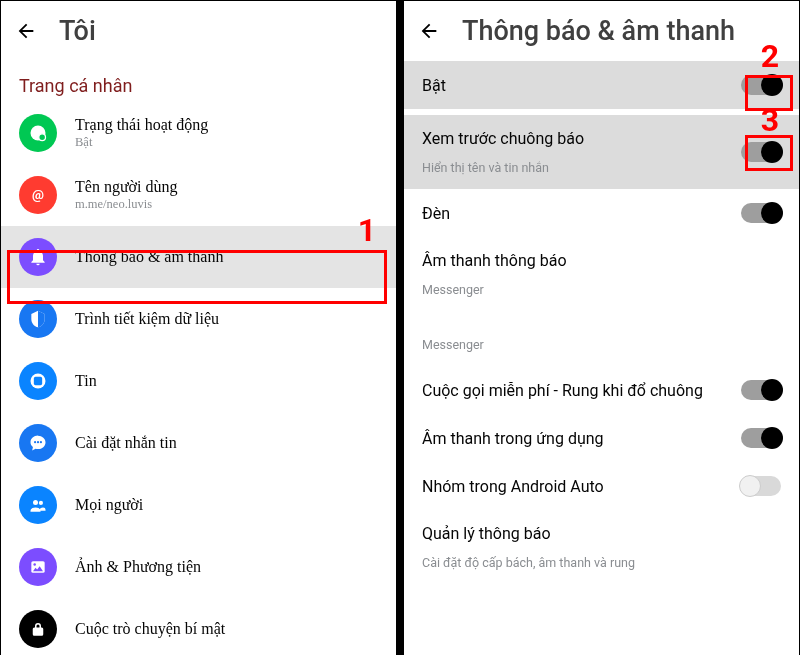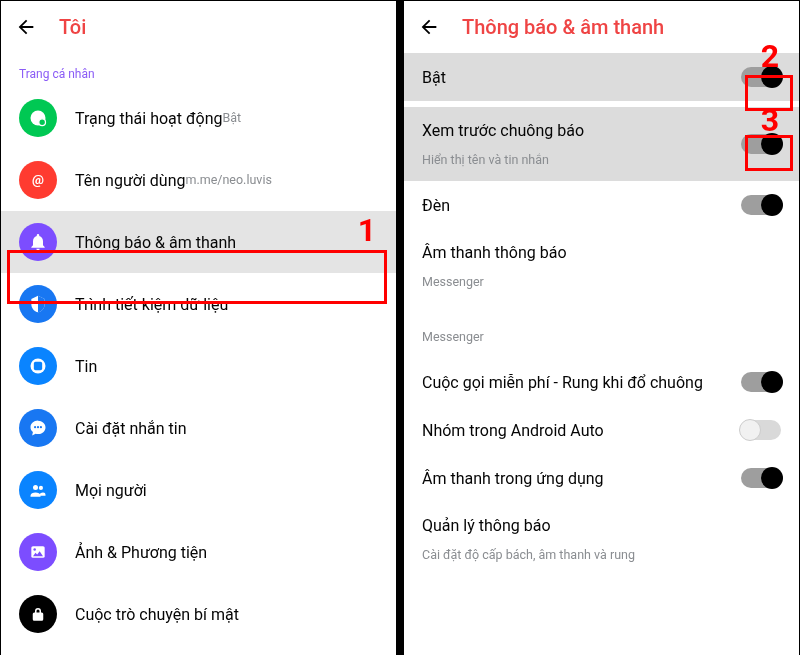--- a/index.html
+++ b/index.html
@@ -36,46 +36,46 @@
     padding: 14px 14px;
   }
   .back-icon {
     width: 22px; height: 22px;
     display: flex; align-items: center; justify-content: center;
     margin-right: 22px;
     cursor: pointer;
   }
   .back-icon svg { width: 22px; height: 22px; }
   .header-title {
-    font-size: 20px;
+    font-size: 27px;
     font-weight: 500;
-    color: #ef4444;
+    color: #404040;
   }
   
   .section-label {
     padding: 14px 10px 6px 18px;
-    font-size: 12px;
-    color: #8b5cf6;
+    font-size: 18px;
+    color: #7f1d1d;
   }
   
   .row {
     display: flex;
     align-items: center;
     padding: 12px 18px;
     cursor: pointer;
     position: relative;
   }
   .row .circle {
     width: 38px; height: 38px;
     border-radius: 50%;
     display: flex; align-items: center; justify-content: center;
     flex-shrink: 0;
     margin-right: 18px;
   }
-  .row .texts { display: flex; flex-direction: row; }
+  .row .texts { display: flex; flex-direction: column; font-family: Liberation Serif, serif; }
   .row .title { font-size: 16px; color: #050505; }
   .row .sub { font-size: 12.5px; color: #8a8d91; margin-top: 1px; }
   .row.highlight { background: #e4e4e4; }
   
   .callout-box {
     position: absolute;
     border: 3px solid #ff0000;
     pointer-events: none;
   }
   .callout-num {
@@ -306,32 +306,32 @@
     <div class="texts">
       <span class="title">Cuộc gọi miễn phí - Rung khi đổ chuông</span>
     </div>
     <div class="toggle on">
         <div class="knob"></div>
       </div>
   </div>
 
   <div class="setting">
     <div class="texts">
+      <span class="title">Âm thanh trong ứng dụng</span>
+    </div>
+    <div class="toggle on">
+        <div class="knob"></div>
+      </div>
+  </div>
+
+  <div class="setting">
+    <div class="texts">
       <span class="title">Nhóm trong Android Auto</span>
     </div>
     <div class="toggle off">
-        <div class="knob"></div>
-      </div>
-  </div>
-
-  <div class="setting">
-    <div class="texts">
-      <span class="title">Âm thanh trong ứng dụng</span>
-    </div>
-    <div class="toggle on">
         <div class="knob"></div>
       </div>
   </div>
 
   <div class="setting">
     <div class="texts">
       <span class="title">Quản lý thông báo</span>
       <span class="sub">Cài đặt độ cấp bách, âm thanh và rung</span>
     </div>
   </div>

